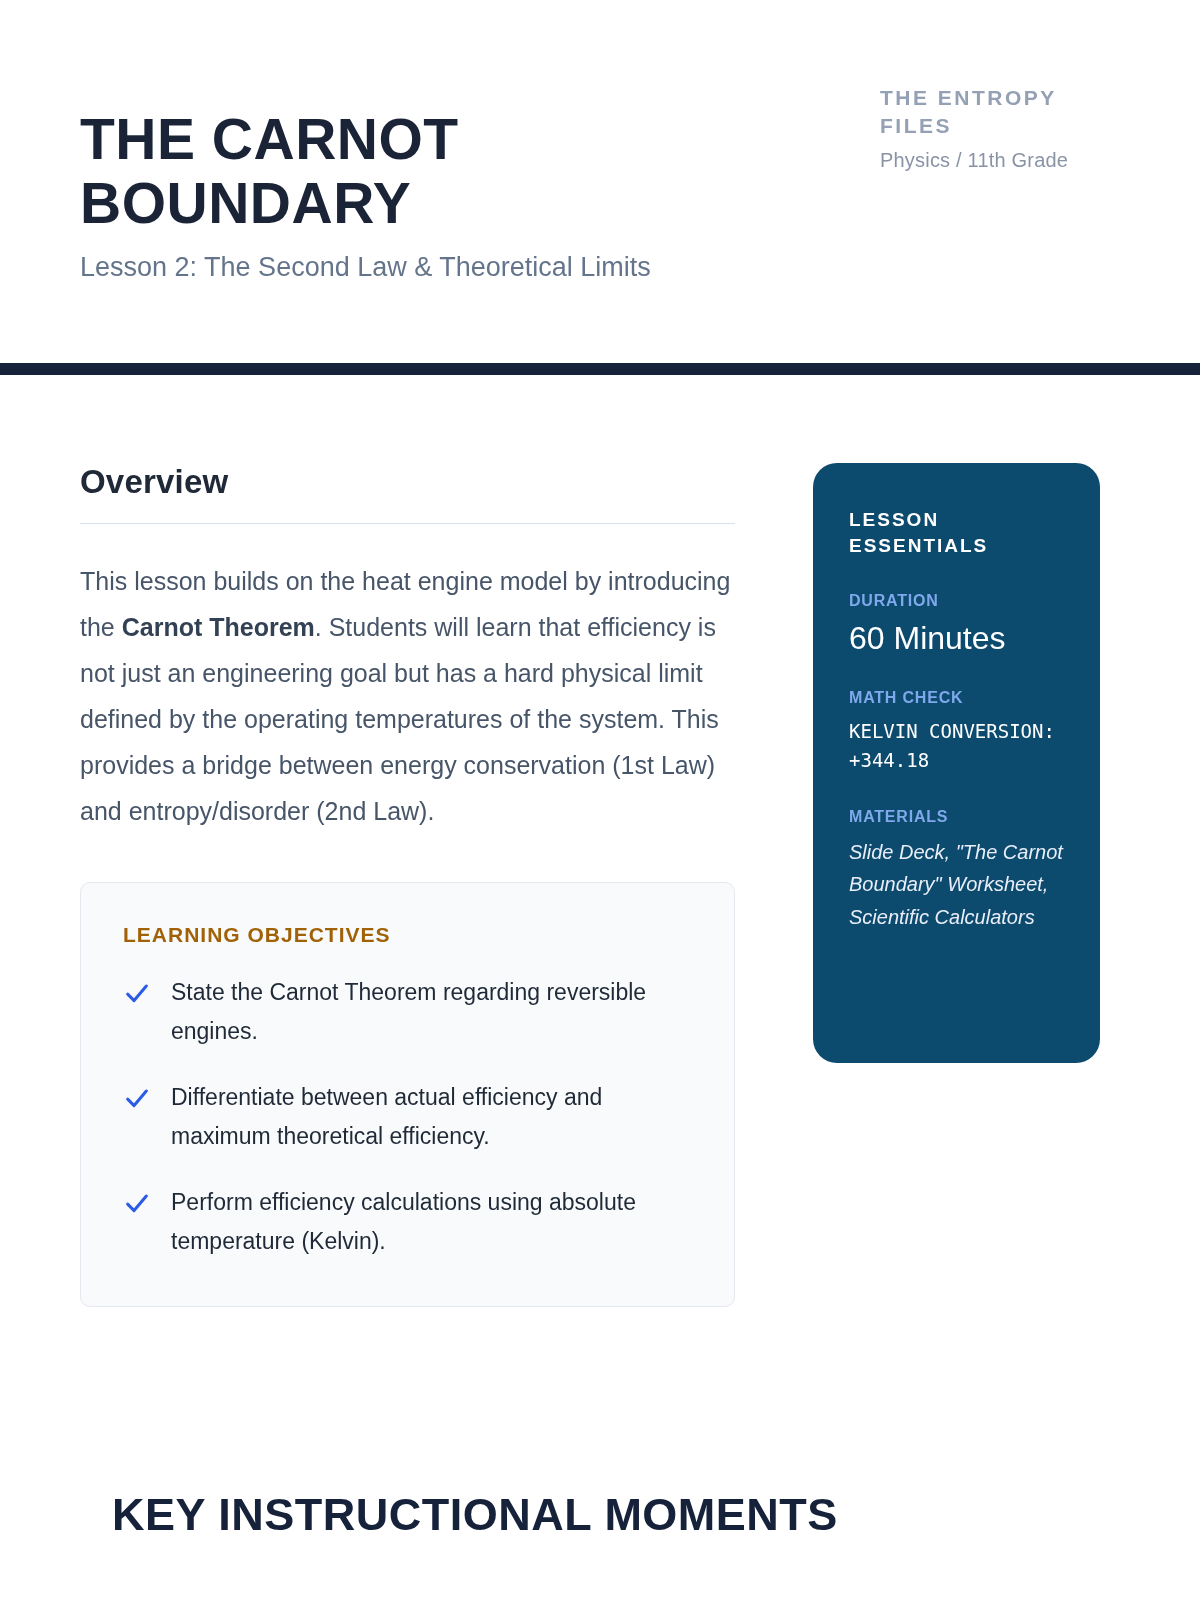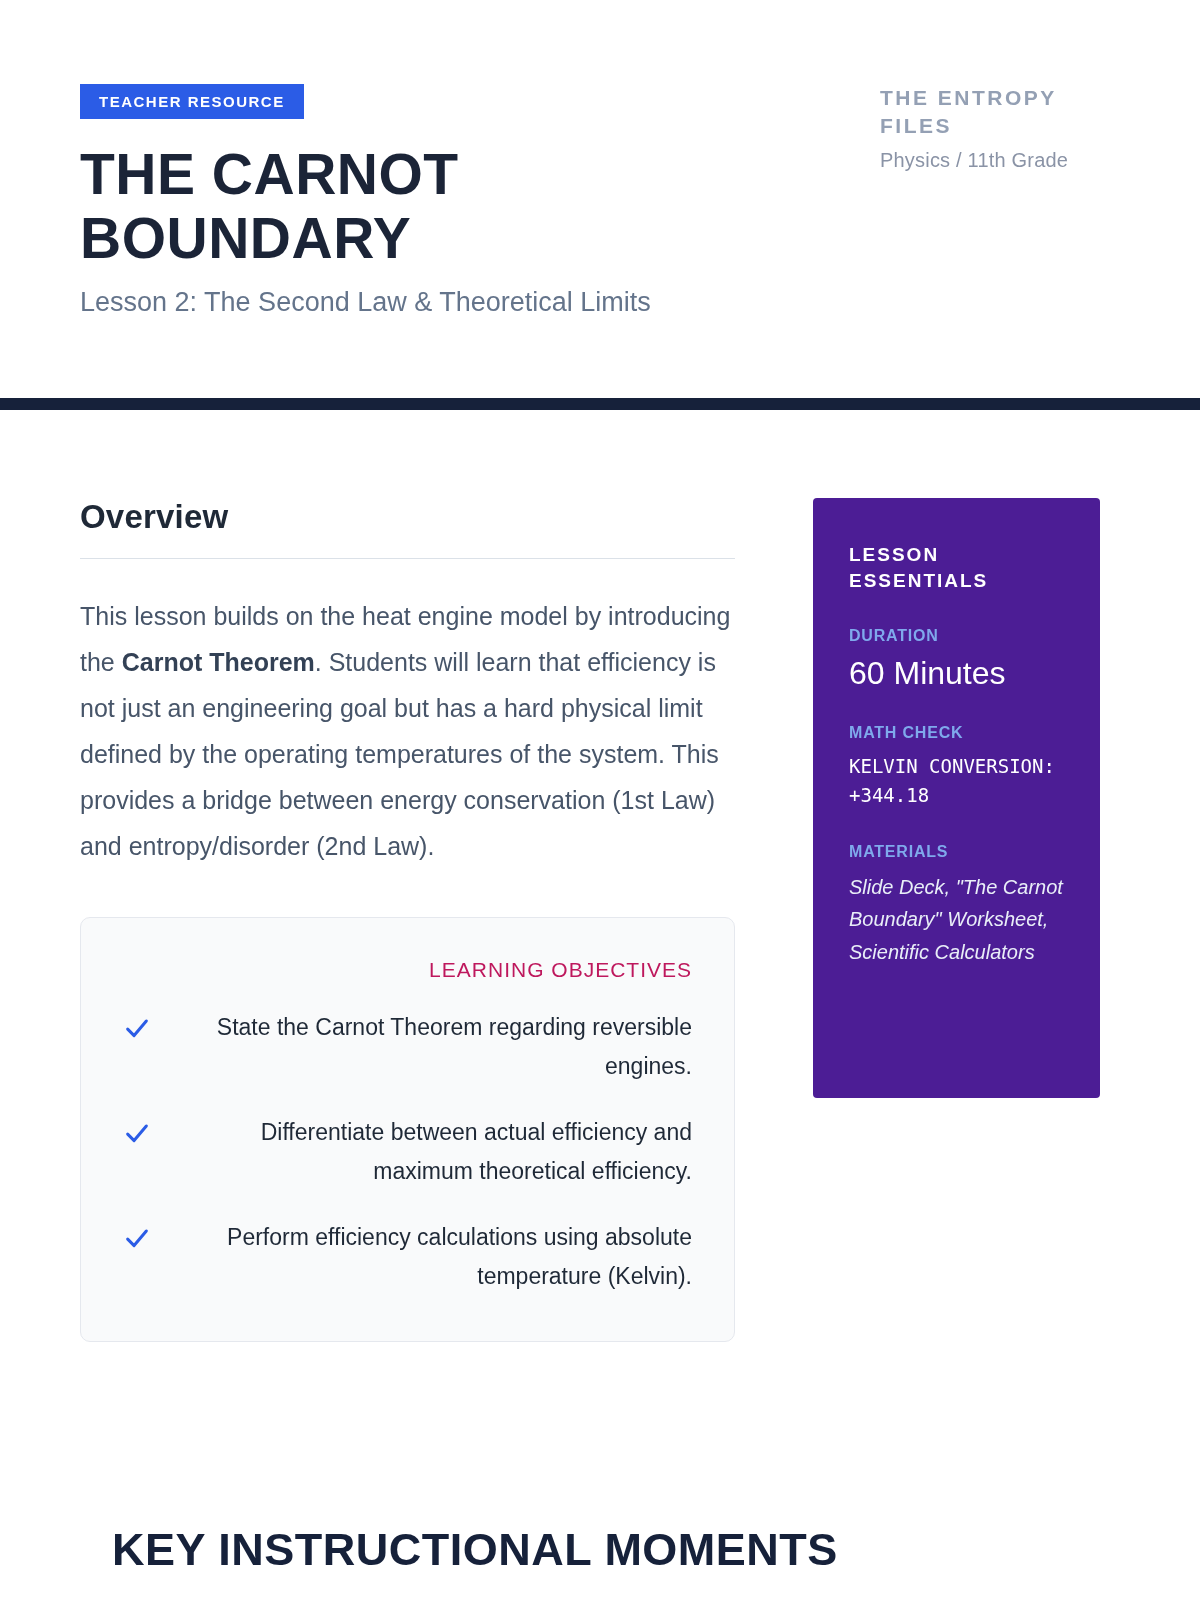--- a/index.html
+++ b/index.html
@@ -100,45 +100,43 @@
   
   .objectives {
     margin-top: 48px;
     background: #f9fafb;
     border: 1px solid #e5e8ee;
     border-radius: 10px;
     padding: 40px 42px 44px 42px;
   }
   .objectives-heading {
     font-size: 21px;
-    font-weight: 400;
+    font-weight: 700;
     letter-spacing: 1px;
-    color: #be185d;
-    text-align: right;
+    color: #a16207;
   }
   .objective {
     display: flex;
     gap: 20px;
     margin-top: 26px;
     font-size: 23px;
     line-height: 1.72;
     color: #1f2937;
-    text-align: right;
   }
   .check-icon {
     flex: 0 0 auto;
     width: 28px;
     height: 28px;
     margin-top: 6px;
   }
 
   
   .card {
-    background: #4c1d95;
-    border-radius: 4px;
+    background: #0c4a6e;
+    border-radius: 24px;
     padding: 44px 36px 44px 36px;
     color: #ffffff;
     min-height: 600px;
   }
   .card-heading {
     font-size: 19px;
     font-weight: 700;
     letter-spacing: 2px;
     line-height: 1.4;
     color: #ffffff;
@@ -178,21 +176,20 @@
     font-weight: 800;
     letter-spacing: 0.5px;
     color: #16213a;
     white-space: nowrap;
   }
 </style>
 </head>
 <body>
 
 <div class="header">
-  <div class="badge">TEACHER RESOURCE</div>
   <h1 class="title">THE CARNOT BOUNDARY</h1>
   <div class="subtitle">Lesson 2: The Second Law &amp; Theoretical Limits</div>
 
   <div class="brand-block">
     <div class="brand-name">THE ENTROPY FILES</div>
     <div class="brand-sub">Physics / 11th Grade</div>
   </div>
 </div>
 
 <div class="rule"></div>

